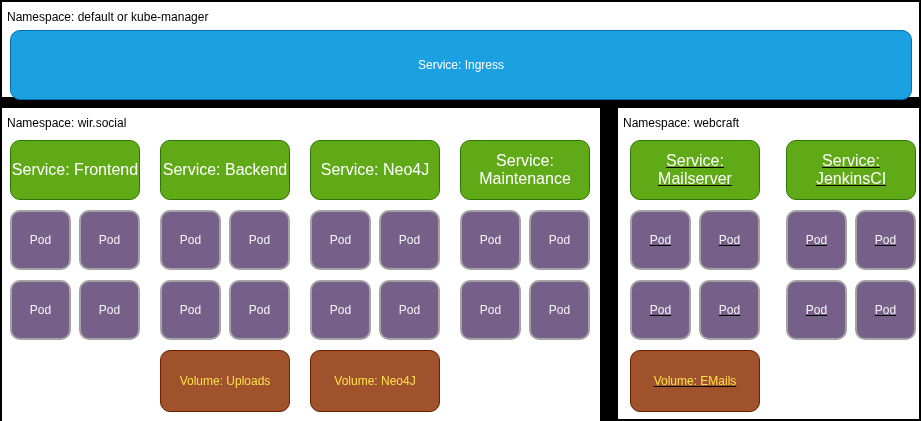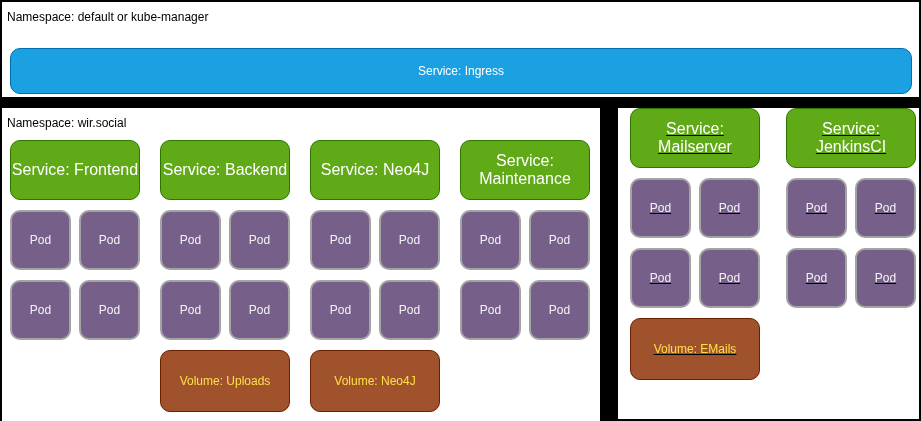--- a/index.html
+++ b/index.html
@@ -19,25 +19,25 @@
   #left-ns  { left: 2px;   top: 108px; width: 598px; height: 402px; }
   #right-ns { left: 618px; top: 108px; width: 301px; height: 311px; }
 
   .ns-title {
     font-size: 12px;
     color: #000000;
     padding: 8px 6px 10px 5px;
     line-height: 14px;
     white-space: nowrap;
   }
-  #top-ns .ns-title { padding-bottom: 24px; }
+  #top-ns .ns-title { padding-bottom: 6px; }
 
   .ingress-bar {
     margin: 0 7px 0 8px;
-    height: 46px;
+    height: 70px;
     background: #1ba1e2;
     border: 1px solid #006eaf;
     border-radius: 10px;
     color: #ffffff;
     font-size: 12px;
     display: flex;
     align-items: center;
     justify-content: center;
     box-sizing: border-box;
   }
@@ -145,20 +145,21 @@
         <div class="pod-box">Pod</div>
         <div class="pod-box">Pod</div>
         <div class="pod-box">Pod</div>
       </div>
     </div>
 
   </div>
 </div>
 
 <div class="ns-box" id="right-ns">
+  <div class="ns-title">Namespace: webcraft</div>
   <div class="columns">
 
     <div class="column">
       <div class="service-box">Service: Mailserver</div>
       <div class="pods">
         <div class="pod-box">Pod</div>
         <div class="pod-box">Pod</div>
         <div class="pod-box">Pod</div>
         <div class="pod-box">Pod</div>
       </div>

